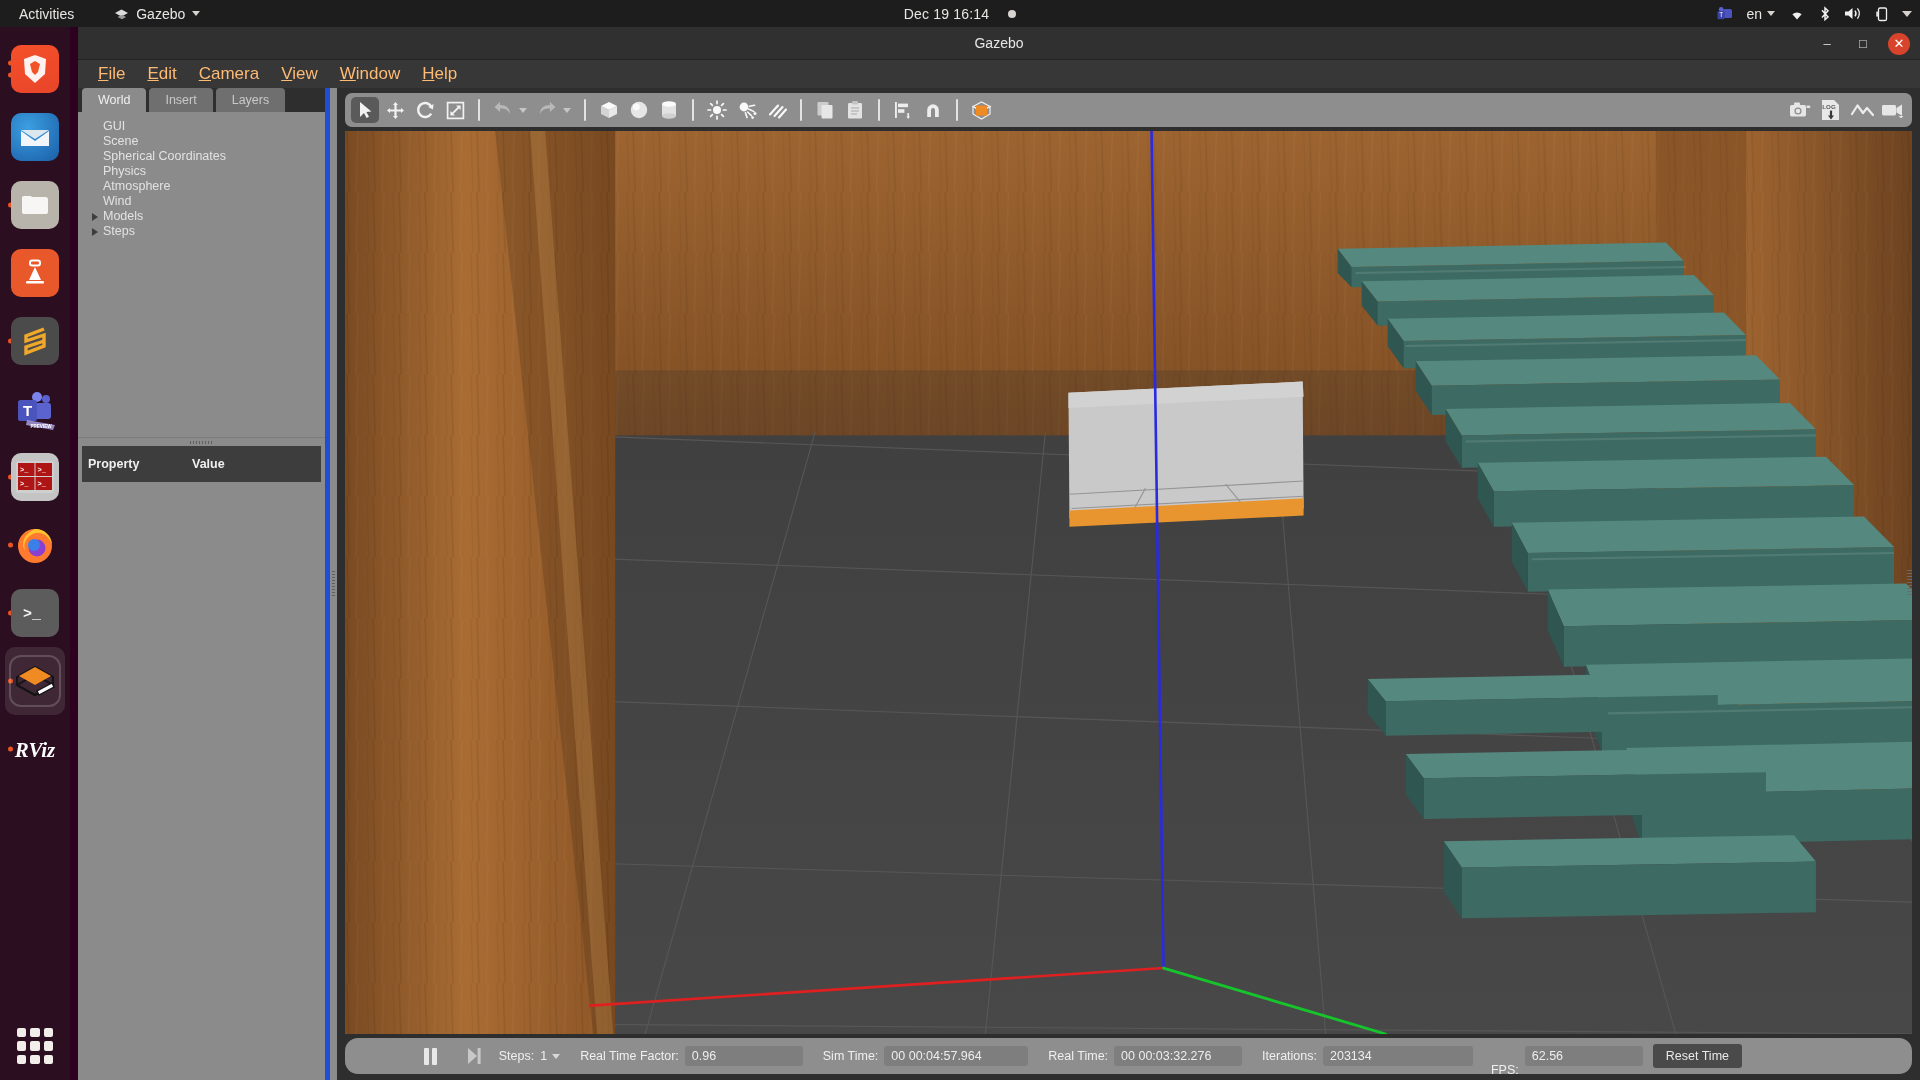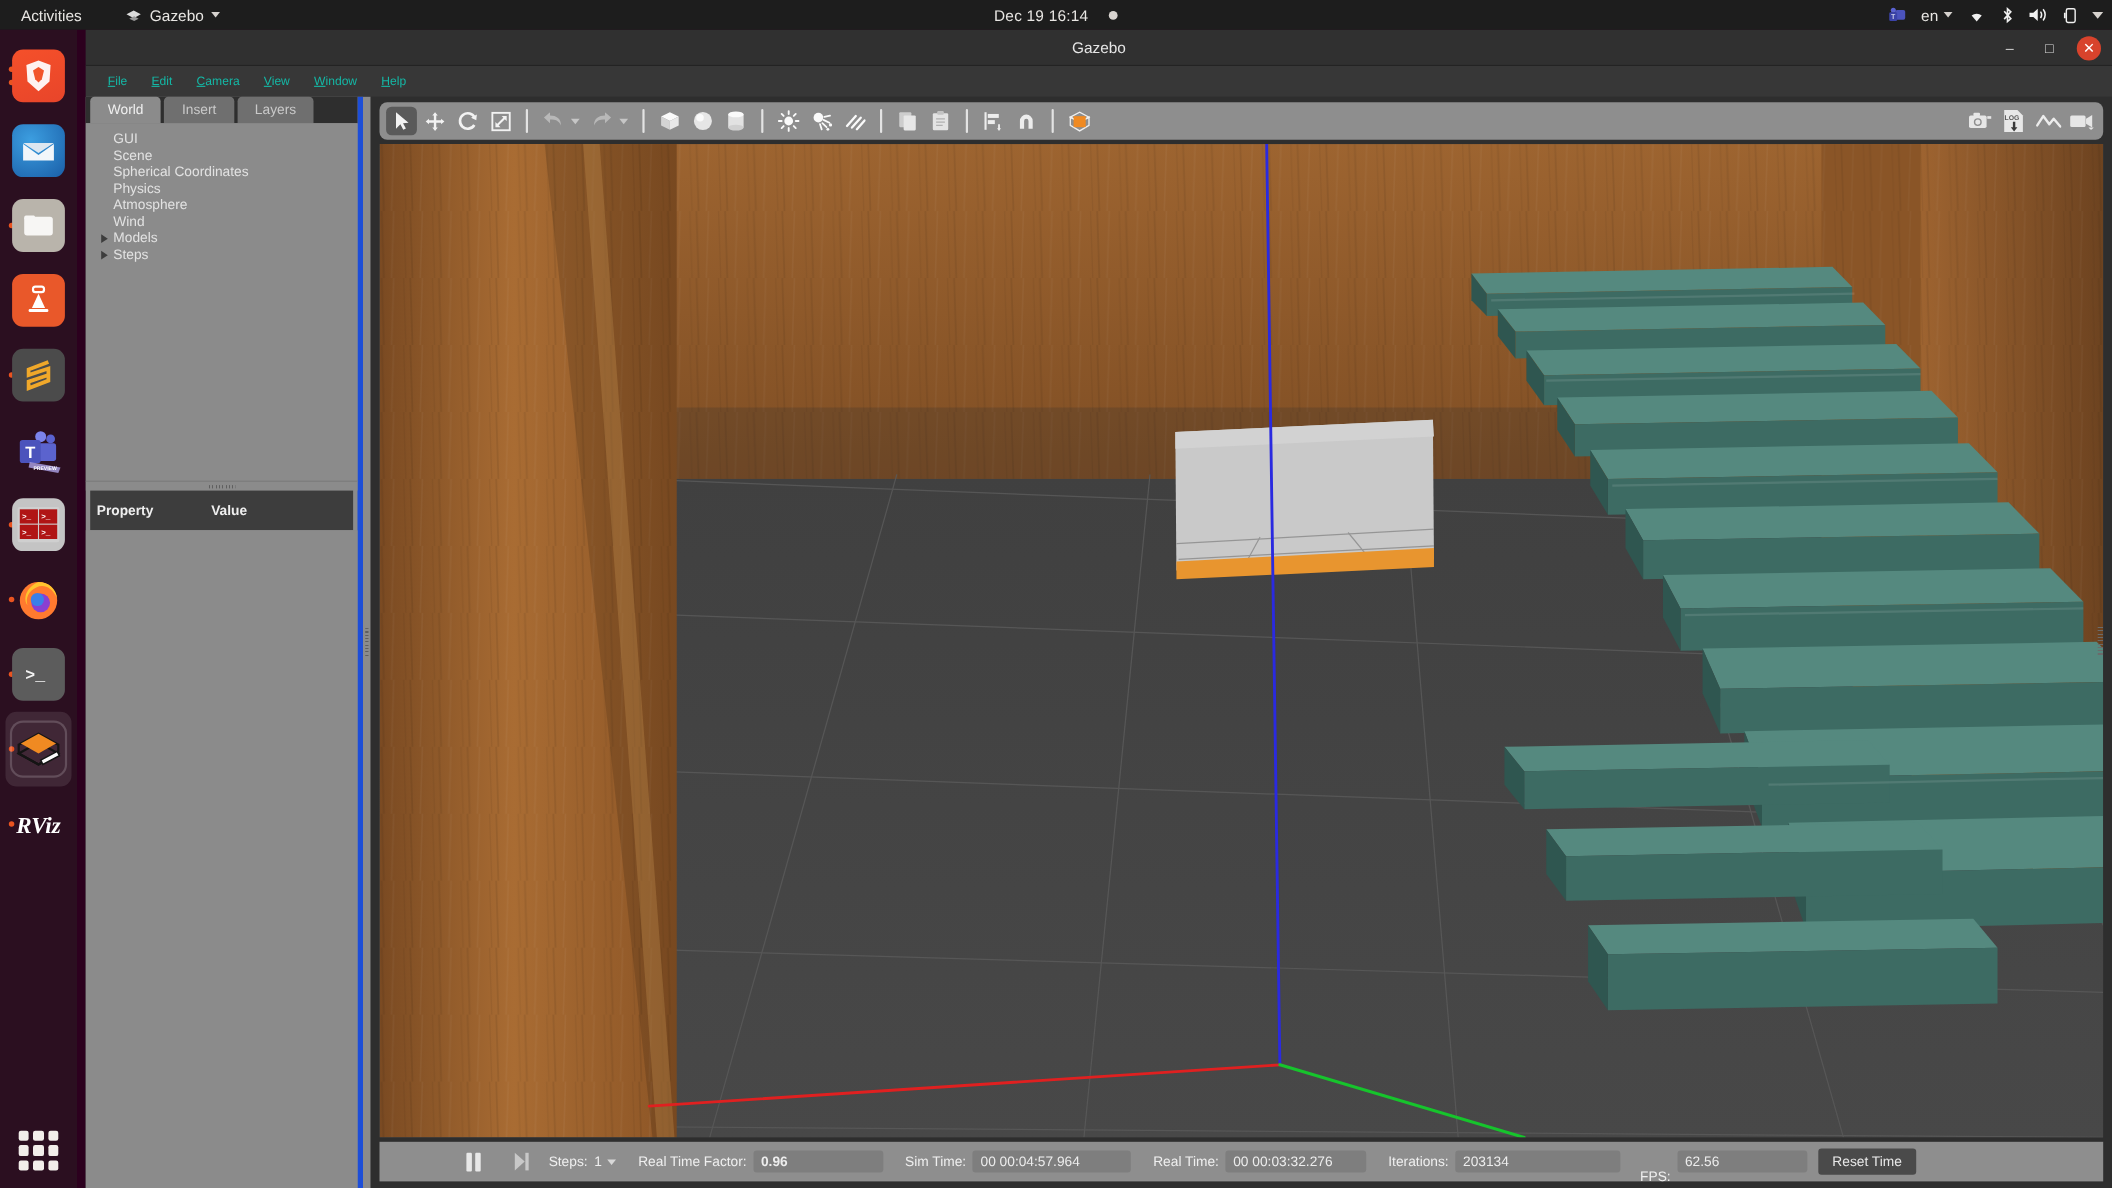--- a/index.html
+++ b/index.html
@@ -99,21 +99,21 @@
   .wb { width: 22px; height: 22px; border-radius: 50%; display:flex; align-items:center; justify-content:center;
         color:#d8d8d8; font-size: 13px; line-height: 1; }
   .wb.close { background: #d8432c; color: #fff; }
 
   .gz-menubar {
     height: 28px; background: #373737;
     display: flex; align-items: center; padding-left: 10px; gap: 2px;
     flex: 0 0 28px;
   }
   .menu-item {
-    padding: 4px 10px; color: #14b8a6; font-size: 11px; border-radius: 2px;
+    padding: 4px 10px; color: #fdba74; font-size: 17px; border-radius: 2px;
   }
   .menu-item u { text-decoration: underline; }
 
   .gz-body { flex: 1; display: flex; min-height: 0; background: #2e2e2e; }
 
   
   .left-panel {
     width: 252px; background: #8b8b8b;
     display: flex; flex-direction: column; flex: 0 0 252px;
     border-right: 5px solid #1d4ed8;
@@ -181,21 +181,21 @@
 
   .viewport {
     flex: 1; margin: 4px 8px 0 8px; position: relative; overflow: hidden;
     background: #434343;
   }
 
   
   .gz-status {
     height: 36px; background: #8e8e8e;
     display: flex; align-items: center; padding: 0 10px;
-    flex: 0 0 36px; margin: 4px 8px 6px 8px; border-radius: 0;
+    flex: 0 0 36px; margin: 4px 8px 6px 8px; border-radius: 13px;
   }
   .st-label { color: #efefef; font-size: 12.5px; margin-right: 6px; white-space: nowrap; }
   .st-field {
     background: #7e7e7e; border-radius: 3px; color: #ededed;
     font-size: 12.5px; padding: 3px 7px; min-width: 60px; height: 20px;
     display: flex; align-items: center;
   }
   .st-gap { width: 18px; }
   .pause-btn { display: flex; align-items: center; gap: 3px; padding: 0 6px; }
   .pause-bar { width: 5px; height: 17px; background: #e8e8e8; border-radius: 1px; }
@@ -831,21 +831,21 @@
             <svg width="14" height="18" viewBox="0 0 14 18">
               <polygon points="1,1 10,9 1,17" fill="#c8c8c8"></polygon>
               <rect x="10.6" y="1" width="3" height="16" fill="#c8c8c8"></rect>
             </svg>
           </div>
           <span class="st-label" style="margin-left:12px;">Steps:</span>
           <span class="st-label" style="margin-right:0;">1</span>
           <span class="st-caret"></span>
 
           <span class="st-label" style="margin-left:20px;">Real Time Factor:</span>
-          <span class="st-field" style="width:118px;font-weight:bold;">0.96</span>
+          <span class="st-field" style="width:118px;">0.96</span>
 
           <span class="st-label" style="margin-left:20px;">Sim Time:</span>
           <span class="st-field" style="width:144px;">00 00:04:57.964</span>
 
           <span class="st-label" style="margin-left:20px;">Real Time:</span>
           <span class="st-field" style="width:128px;">00 00:03:32.276</span>
 
           <span class="st-label" style="margin-left:20px;">Iterations:</span>
           <span class="st-field" style="width:150px;">203134</span>
 

